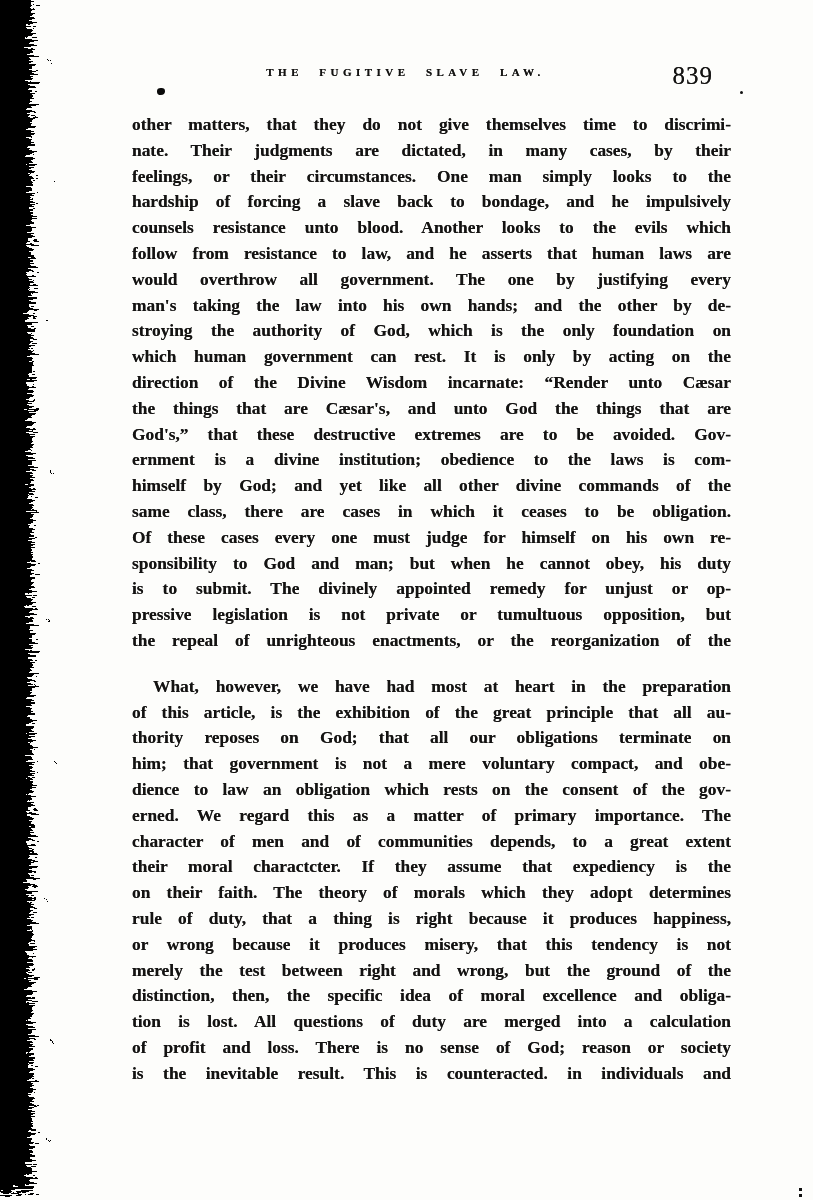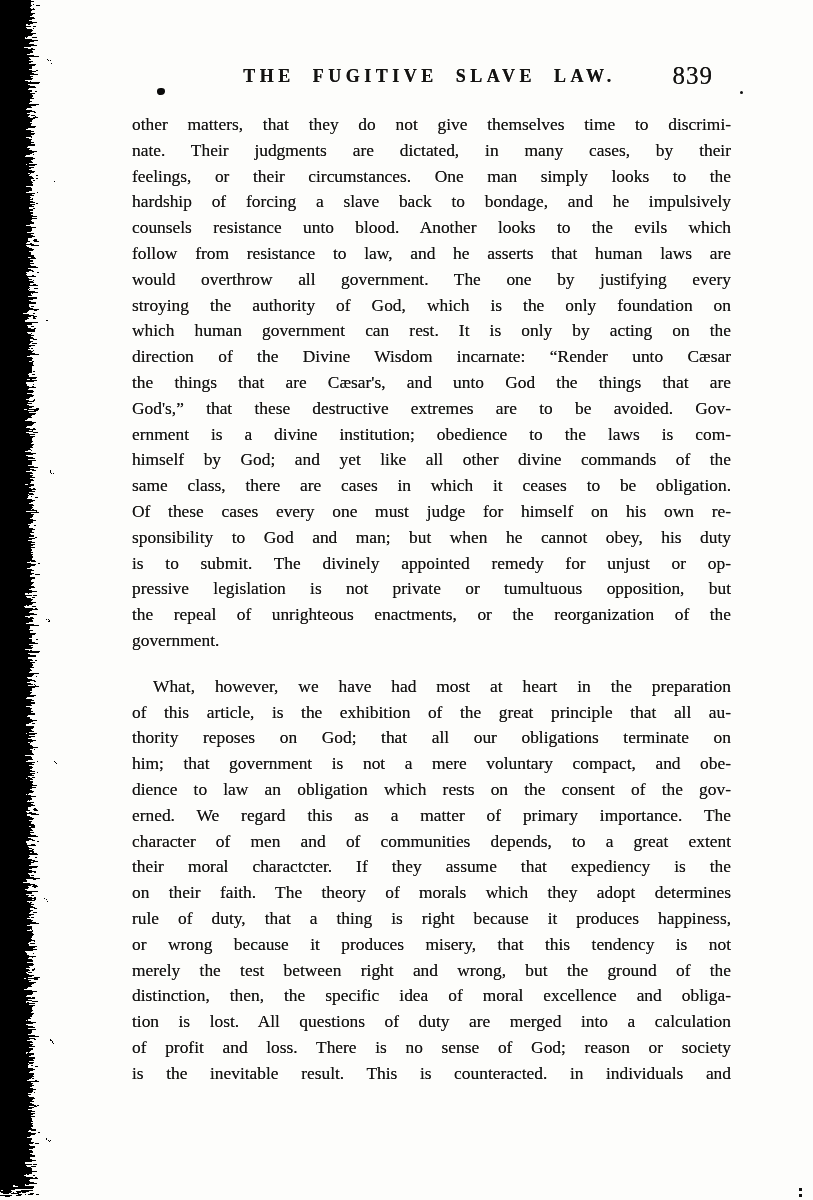--- a/index.html
+++ b/index.html
@@ -6,40 +6,41 @@
   .page{
     position:relative;
     width:813px;height:1200px;
     background:#fdfdfb;
     overflow:hidden;
     font-family:"Liberation Serif","DejaVu Serif",serif;
     color:#141312;
   }
   .scan-edge{position:absolute;left:0;top:0;}
   .running-head{
-    position:absolute;left:150px;top:66px;width:599px;
+    position:absolute;left:126px;top:66px;width:599px;
     text-align:center;
-    font-size:18px;font-weight:bold;
+    font-size:11px;font-weight:bold;
     letter-spacing:4.5px;word-spacing:9px;
     padding-right:40px;box-sizing:border-box;
     text-shadow:0 0 .5px rgba(0,0,0,.75);
   }
   .page-number{
     position:absolute;right:100px;top:62px;
     font-size:25px;letter-spacing:1px;
     text-shadow:0 0 .5px rgba(0,0,0,.75);
   }
   .ink-dot{
     position:absolute;left:157px;top:88px;
     width:8px;height:7px;background:#0a0a0a;border-radius:50% 45% 55% 50%;
   }
   .body-text{
     position:absolute;left:132px;top:112px;width:599px;
     font-size:17.4px;line-height:25.8px;
     text-shadow:0 0 .45px rgba(0,0,0,.65);
+    font-weight:bold;
   }
   .line{
     text-align:justify;
     text-align-last:justify;
     height:25.8px;overflow:visible;white-space:nowrap;
   }
   .line.last{text-align-last:left;}
   .line.indent{text-indent:21px;margin-top:20px;}
   .speck{position:absolute;background:#111;}
   .speck.dot{width:3px;height:3px;border-radius:50%;}
@@ -81,34 +82,34 @@
   <span class="ink-dot"></span>
 
   <div class="body-text">
       <div class="line">other matters, that they do not give themselves time to discrimi-</div>
       <div class="line">nate. Their judgments are dictated, in many cases, by their</div>
       <div class="line">feelings, or their circumstances. One man simply looks to the</div>
       <div class="line">hardship of forcing a slave back to bondage, and he impulsively</div>
       <div class="line">counsels resistance unto blood. Another looks to the evils which</div>
       <div class="line">follow from resistance to law, and he asserts that human laws are</div>
       <div class="line">would overthrow all government. The one by justifying every</div>
+      <div class="line">man's taking the law into his own hands; and the other by de-</div>
       <div class="line">stroying the authority of God, which is the only foundation on</div>
       <div class="line">which human government can rest. It is only by acting on the</div>
       <div class="line">direction of the Divine Wisdom incarnate: “Render unto Cæsar</div>
       <div class="line">the things that are Cæsar's, and unto God the things that are</div>
       <div class="line">God's,” that these destructive extremes are to be avoided. Gov-</div>
       <div class="line">ernment is a divine institution; obedience to the laws is com-</div>
       <div class="line">himself by God; and yet like all other divine commands of the</div>
       <div class="line">same class, there are cases in which it ceases to be obligation.</div>
       <div class="line">Of these cases every one must judge for himself on his own re-</div>
       <div class="line">sponsibility to God and man; but when he cannot obey, his duty</div>
       <div class="line">is to submit. The divinely appointed remedy for unjust or op-</div>
       <div class="line">pressive legislation is not private or tumultuous opposition, but</div>
       <div class="line">the repeal of unrighteous enactments, or the reorganization of the</div>
-      <div class="line last">government.</div>
       <div class="line indent">What, however, we have had most at heart in the preparation</div>
       <div class="line">of this article, is the exhibition of the great principle that all au-</div>
       <div class="line">thority reposes on God; that all our obligations terminate on</div>
       <div class="line">him; that government is not a mere voluntary compact, and obe-</div>
       <div class="line">dience to law an obligation which rests on the consent of the gov-</div>
       <div class="line">erned. We regard this as a matter of primary importance. The</div>
       <div class="line">character of men and of communities depends, to a great extent</div>
       <div class="line">their moral charactcter. If they assume that expediency is the</div>
       <div class="line">on their faith. The theory of morals which they adopt determines</div>
       <div class="line">rule of duty, that a thing is right because it produces happiness,</div>

